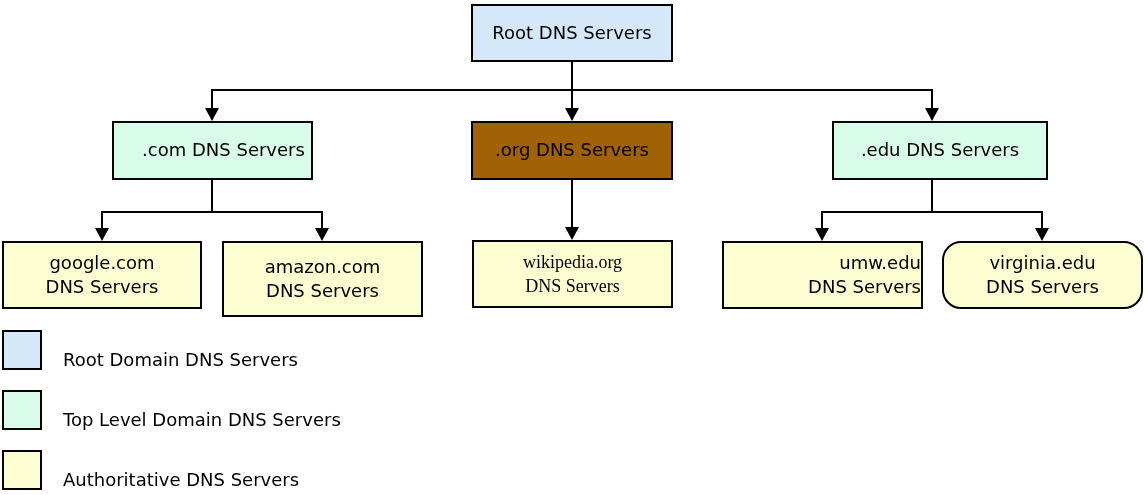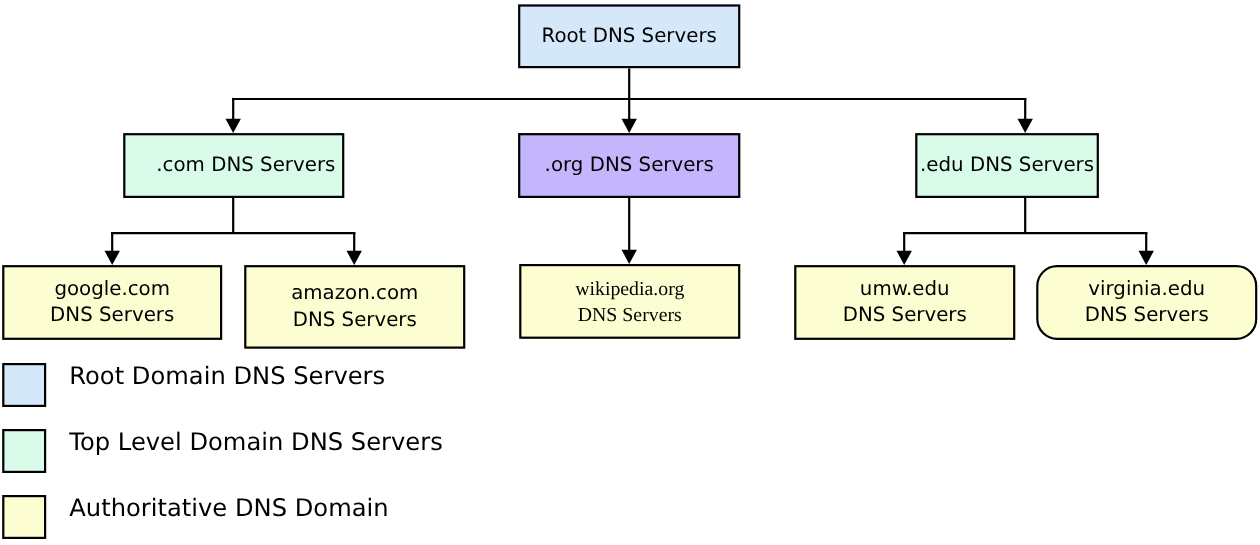--- a/index.html
+++ b/index.html
@@ -33,21 +33,21 @@
     justify-content: center;
     text-align: center;
     font-size: 18px;
     color: #000000;
     line-height: 1.35;
     white-space: nowrap;
   }
   .node-root      { left: 471px; top: 4px;   width: 202px; height: 58px; }
   .node-com       { left: 112px; top: 121px; width: 201px; height: 59px; }
   .node-org       { left: 471px; top: 121px; width: 202px; height: 59px; }
-  .node-edu       { left: 832px; top: 121px; width: 167px; height: 59px; }
+  .node-edu       { left: 832px; top: 121px; width: 216px; height: 59px; }
   .node-google    { left: 2px;   top: 241px; width: 200px; height: 68px; }
   .node-amazon    { left: 222px; top: 241px; width: 201px; height: 76px; }
   .node-wikipedia { left: 472px; top: 240px; width: 201px; height: 68px; }
   .node-umw       { left: 722px; top: 241px; width: 201px; height: 68px; }
   .node-virginia  { left: 942px; top: 241px; width: 201px; height: 68px; border-radius: 19px; }
 
   .legend-swatch {
     position: absolute;
     left: 2px;
     width: 40px;
@@ -56,22 +56,22 @@
     border: 2px solid #000000;
   }
   .legend-swatch-1 { top: 330px; }
   .legend-swatch-2 { top: 390px; }
   .legend-swatch-3 { top: 450px; }
   .legend-label {
     position: absolute;
     left: 63px;
     height: 40px;
     display: flex;
-    align-items: flex-start;
-    font-size: 22px;
+    align-items: flex-end;
+    font-size: 18px;
     color: #000000;
     white-space: nowrap;
   }
   .legend-label-1 { top: 330px; }
   .legend-label-2 { top: 390px; }
   .legend-label-3 { top: 450px; }
 </style>
 </head>
 <body>
 
@@ -114,56 +114,56 @@
     </g>
   </svg>
 
   <div class="node node-root" style="background-color: rgb(213, 232, 250); text-align: right;">
     <span>Root DNS Servers</span>
   </div>
 
   <div class="node node-com" style="background-color: rgb(217, 251, 233); padding-left: 22px;">
     <span>.com DNS Servers</span>
   </div>
-  <div class="node node-org" style="background-color: #c4b5fd;">
+  <div class="node node-org" style="background-color: #a16207;">
     <span>.org DNS Servers</span>
   </div>
   <div class="node node-edu" style="background-color: rgb(217, 251, 233);">
     <span>.edu DNS Servers</span>
   </div>
 
   <div class="node node-google" style="background-color: rgb(253, 253, 210);">
     <span>google.com</span>
     <span>DNS Servers</span>
   </div>
   <div class="node node-amazon" style="background-color: rgb(253, 253, 210);">
     <span>amazon.com</span>
     <span>DNS Servers</span>
   </div>
   <div class="node node-wikipedia" style="background-color: rgb(253, 253, 210); font-family: Liberation Serif, serif;">
     <span>wikipedia.org</span>
     <span>DNS Servers</span>
   </div>
-  <div class="node node-umw" style="background-color: rgb(253, 253, 210);">
+  <div class="node node-umw" style="background-color: rgb(253, 253, 210); align-items: flex-end;">
     <span>umw.edu</span>
     <span>DNS Servers</span>
   </div>
   <div class="node node-virginia" style="background-color: rgb(253, 253, 210);">
     <span>virginia.edu</span>
     <span>DNS Servers</span>
   </div>
 
   <div class="legend-swatch legend-swatch-1" style="background-color: rgb(213, 232, 250);"></div>
   <div class="legend-label legend-label-1">
     <span>Root Domain DNS Servers</span>
   </div>
 
   <div class="legend-swatch legend-swatch-2" style="background-color: rgb(217, 251, 233);"></div>
   <div class="legend-label legend-label-2">
     <span>Top Level Domain DNS Servers</span>
   </div>
 
   <div class="legend-swatch legend-swatch-3" style="background-color: rgb(253, 253, 210);"></div>
   <div class="legend-label legend-label-3">
-    <span>Authoritative DNS Domain</span>
+    <span>Authoritative DNS Servers</span>
   </div>
 
 </div>
 
 </body></html>

